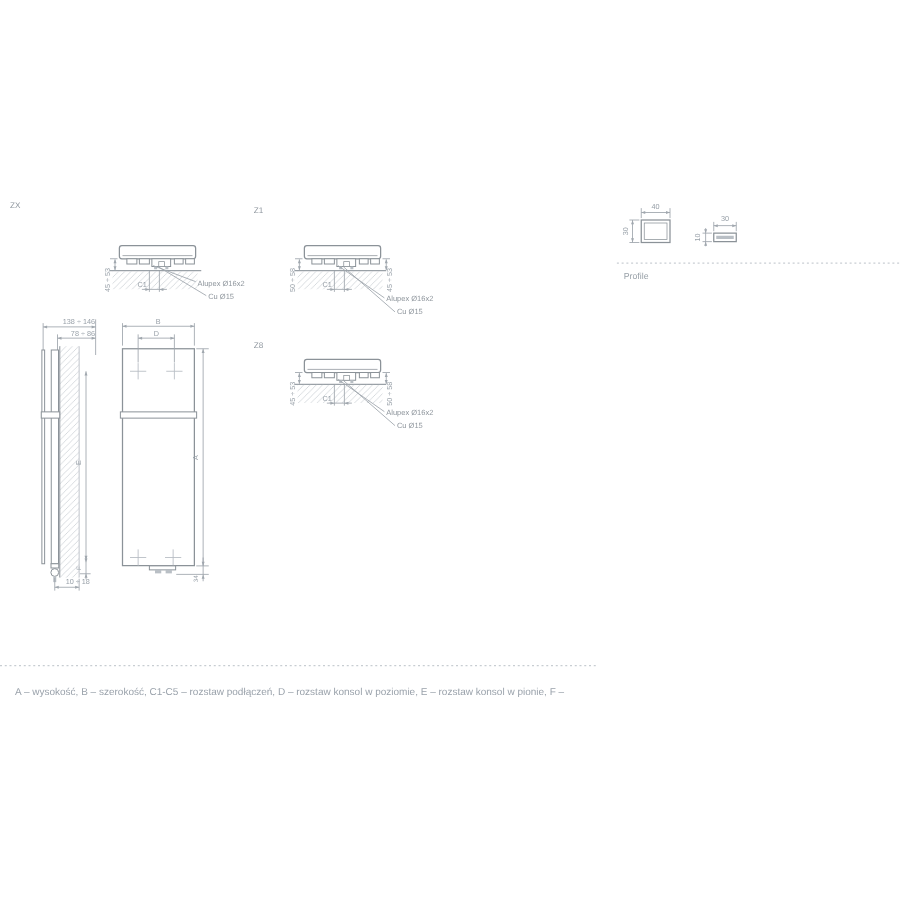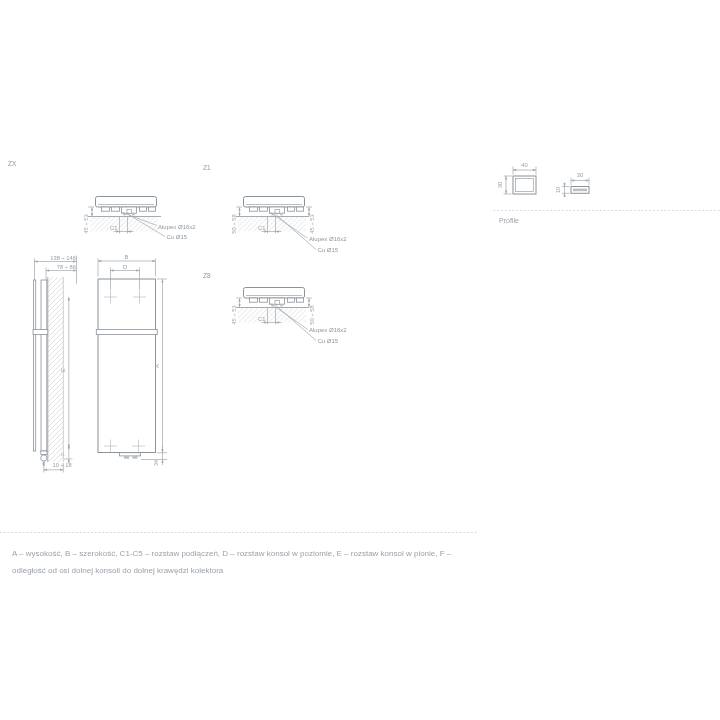--- a/index.html
+++ b/index.html
@@ -14,21 +14,21 @@
   .w{stroke:#9aa1a7;stroke-width:.9;fill:none;}
   .x{stroke:#b7bdc3;stroke-width:.7;fill:none;}
   .f{fill:#b9bfc5;stroke:none;}
   .ar{fill:#a0a7ae;stroke:none;}
   .td{font-size:5.8px;}
   .t5{font-size:5px;}
   .tz{font-size:6.5px;fill:#8f979f;}
   .tl{font-size:6px;fill:#8f969d;}
   .tp{font-size:7px;fill:#99a1a8;}
   .legend{position:absolute;left:12px;top:545px;font-size:8px;line-height:17px;
-          color:#9aa2ab;white-space:nowrap;}
+          color:#9aa2ab;white-space:nowrap;text-align:right;}
 </style>
 </head>
 <body>
 
 <div class="page">
 
 <svg width="720" height="720" viewBox="0 0 720 720">
   <defs>
     <pattern id="hp" width="5" height="5" patternUnits="userSpaceOnUse">
       <path d="M0,5 L5,0" stroke="#d3d7db" stroke-width="0.7"></path>
@@ -256,16 +256,15 @@
     <line x1="162.5" y1="446" x2="162.5" y2="465" class="d"></line>
     <use href="#au" x="162.5" y="459.7" class="ar"></use>
     <text class="t5" transform="translate(158 463) rotate(-90)" text-anchor="middle">34</text>
   </g>
 
   <line x1="0" y1="532.5" x2="477" y2="532.5" stroke="#c8cdd2" stroke-width="0.9" stroke-dasharray="1.6 2.2"></line>
 </svg>
 
 <div class="legend">
   <div>A – wysokość, B – szerokość, C1-C5 – rozstaw podłączeń, D – rozstaw konsol w poziomie, E – rozstaw konsol w pionie, F –</div>
-  <div>odległość od osi dolnej konsoli do dolnej krawędzi kolektora</div>
 </div>
 
 </div>
 
 </body></html>

